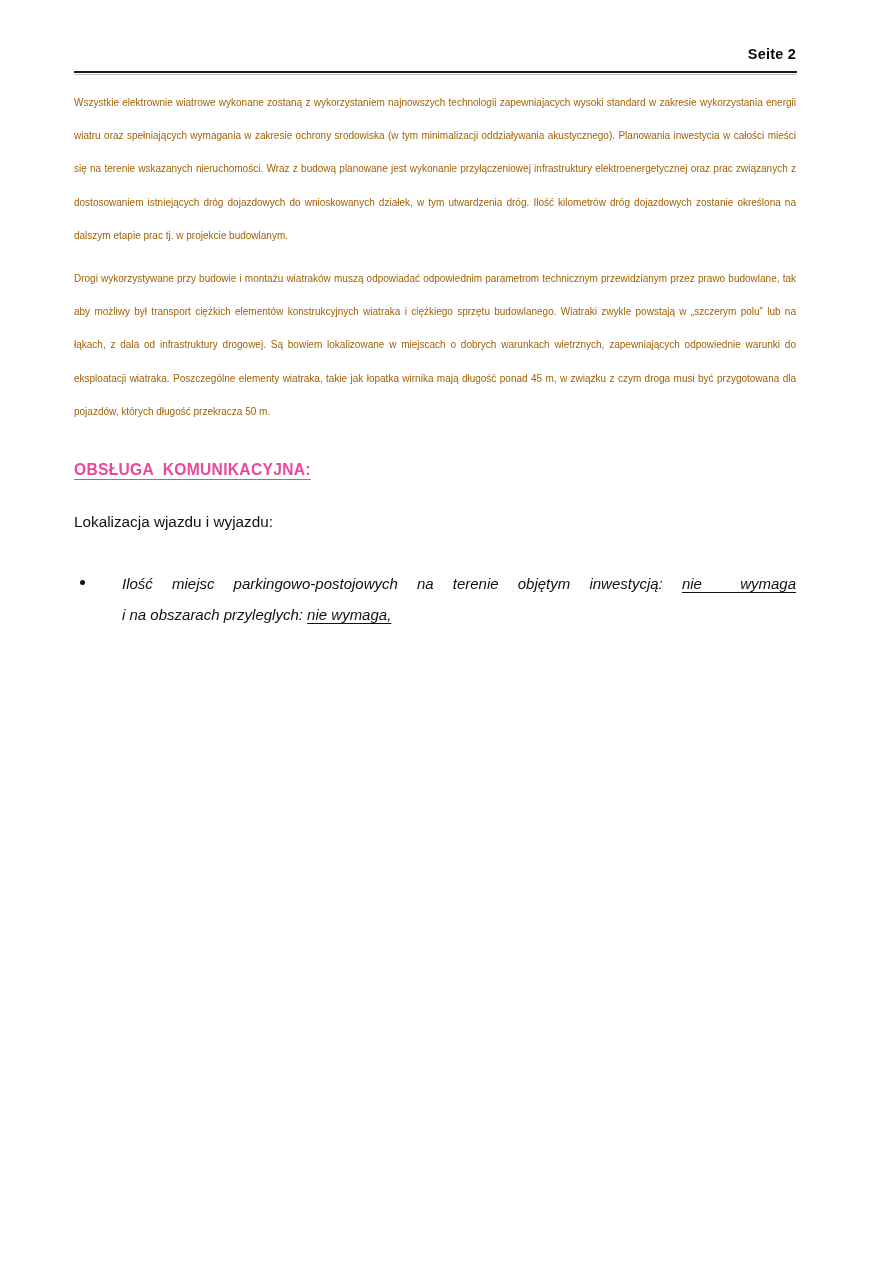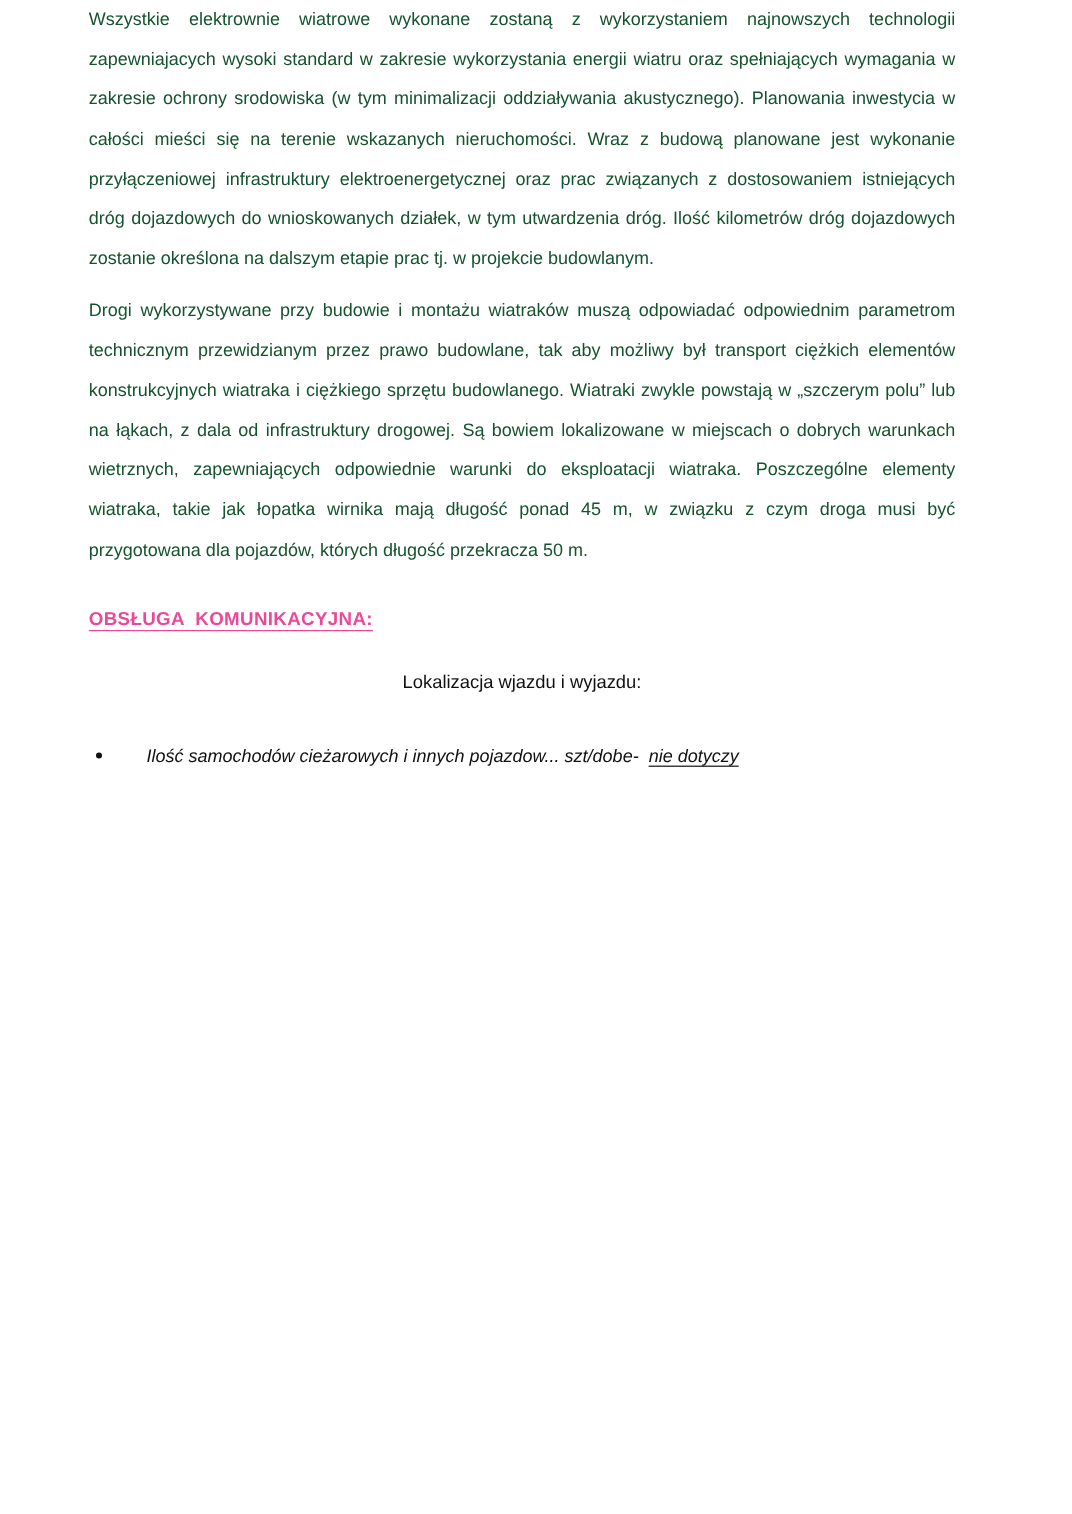--- a/index.html
+++ b/index.html
@@ -56,24 +56,24 @@
     right: 0;
     top: 1px;
     height: 1px;
     background: rgba(120,120,120,0.45);
   }
 
   
   .para {
     text-align: justify;
     text-justify: inter-word;
-    font-size: 15px;
+    font-size: 10px;
     line-height: 33.2px;
     margin: 0 0 10px 0;
-    color: #14532d;
+    color: #a16207;
     -webkit-font-smoothing: antialiased;
   }
   .para.indented {
     padding-left: 7px;
     padding-right: 2px;
   }
   .para:last-child {
     text-align-last: left;
   }
 
@@ -86,21 +86,20 @@
     letter-spacing: 0.3px;
     margin: 33px 0 26px 0;
     color: #ec4899;
     white-space: pre;
   }
 
   .simple-line {
     font-size: 15.3px;
     line-height: 33.2px;
     margin: 0 0 22px 0;
-    text-align: center;
   }
 
   
   .bullets {
     margin: 30px 0 0 0;
     padding: 0;
     list-style: none;
   }
   .bullet-item {
     position: relative;
@@ -141,37 +140,43 @@
     text-underline-offset: 3px;
     white-space: pre;
   }
 </style>
 </head>
 <body>
 
 <div class="page">
   <div class="content">
 
+    <div class="header">
+      <div class="header-title">Seite 2</div>
+      <div class="header-rule"></div>
+    </div>
 
     <p class="para">Wszystkie elektrownie wiatrowe wykonane zostaną z wykorzystaniem najnowszych technologii zapewniajacych wysoki standard w zakresie wykorzystania energii wiatru oraz spełniających wymagania w zakresie ochrony srodowiska (w tym minimalizacji oddziaływania akustycznego). Planowania inwestycia w całości mieści się na terenie wskazanych nieruchomości. Wraz z budową planowane jest wykonanie przyłączeniowej infrastruktury elektroenergetycznej oraz prac związanych z dostosowaniem istniejących dróg dojazdowych do wnioskowanych działek, w tym utwardzenia dróg. Ilość kilometrów dróg dojazdowych zostanie określona na dalszym etapie prac tj. w projekcie budowlanym.</p>
 
     <p class="para">Drogi wykorzystywane przy budowie i montażu wiatraków muszą odpowiadać odpowiednim parametrom technicznym przewidzianym przez prawo budowlane, tak aby możliwy był transport ciężkich elementów konstrukcyjnych wiatraka i ciężkiego sprzętu budowlanego. Wiatraki zwykle powstają w „szczerym polu” lub na łąkach, z dala od infrastruktury drogowej. Są bowiem lokalizowane w miejscach o dobrych warunkach wietrznych, zapewniających odpowiednie warunki do eksploatacji wiatraka. Poszczególne elementy wiatraka, takie jak łopatka wirnika mają długość ponad  45 m, w związku z czym droga musi być przygotowana dla pojazdów, których długość przekracza 50 m.</p>
 
 
     <div class="section-heading">OBSŁUGA  KOMUNIKACYJNA:</div>
 
     <p class="simple-line">Lokalizacja wjazdu i wyjazdu:</p>
 
 
     <ul class="bullets">
 
+      <li class="bullet-item">
+        <span class="bullet-dot"></span>
+        <span class="bullet-line justified"><span>Ilość miejsc parkingowo-postojowych na terenie objętym inwestycją:</span>
+          <span class="u">nie  wymaga</span></span>
+        <span class="bullet-line plain"><span>i na obszarach przyleglych:</span>
+          <span class="u">nie wymaga,</span></span>
+      </li>
 
 
-      <li class="bullet-item">
-        <span class="bullet-dot"></span>
-        <span class="bullet-line plain"><span>Ilość samochodów cieżarowych i innych pojazdow... szt/dobe-</span>
-          &nbsp;<span class="u">nie dotyczy</span></span>
-      </li>
 
     </ul>
 
   </div>
 </div>
 
 </body></html>

